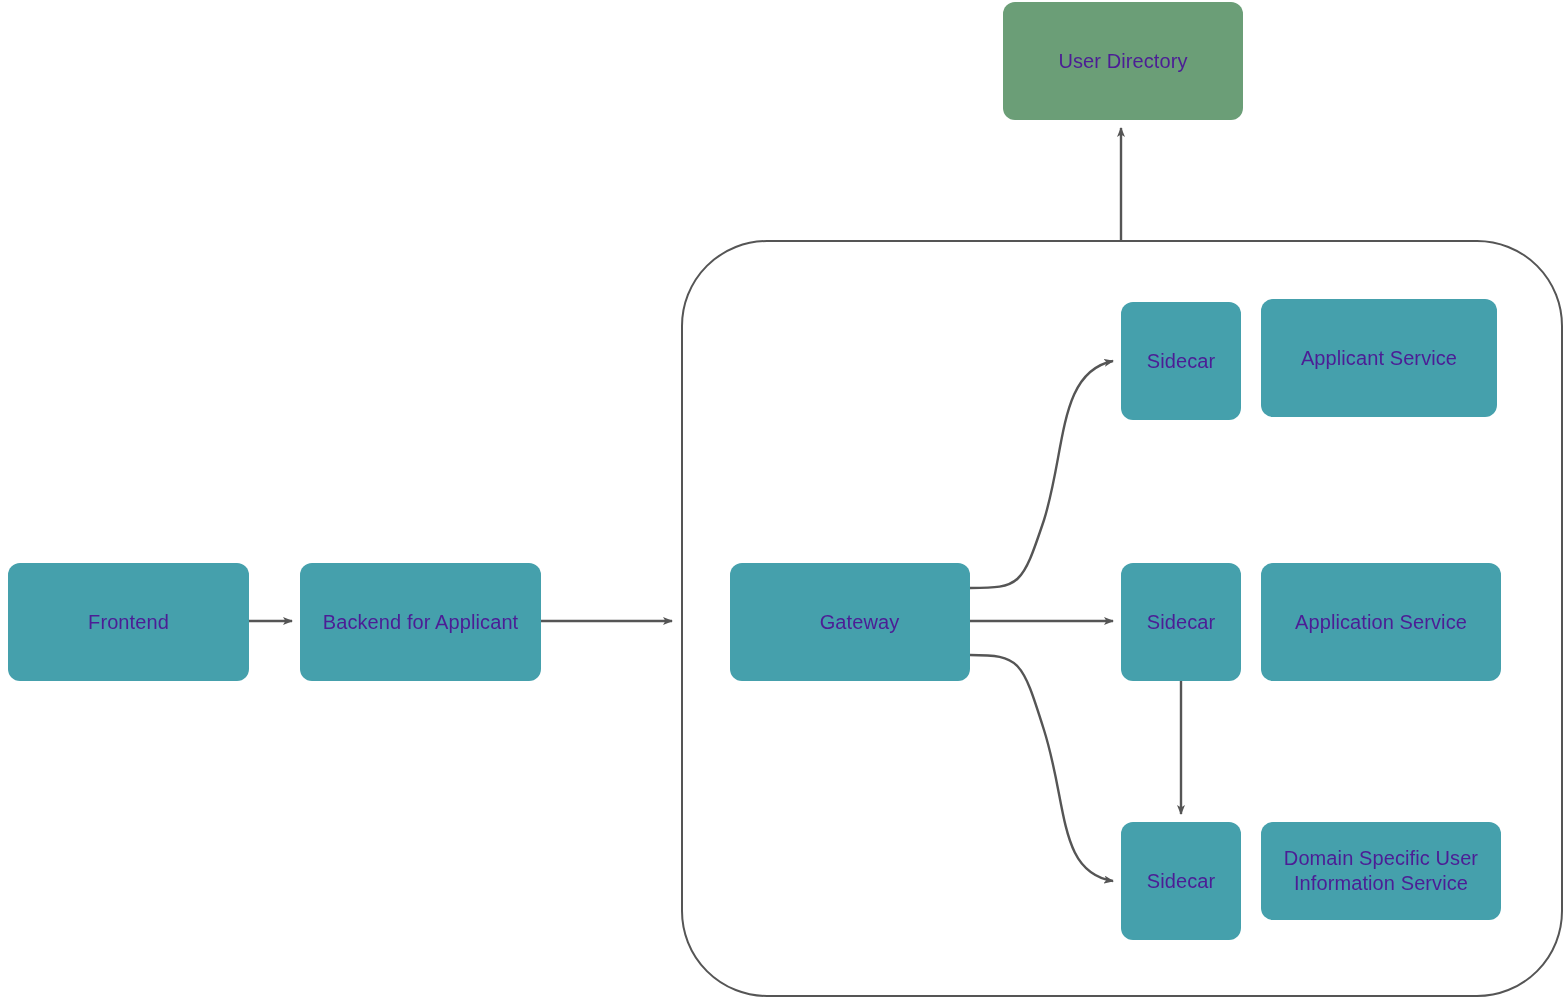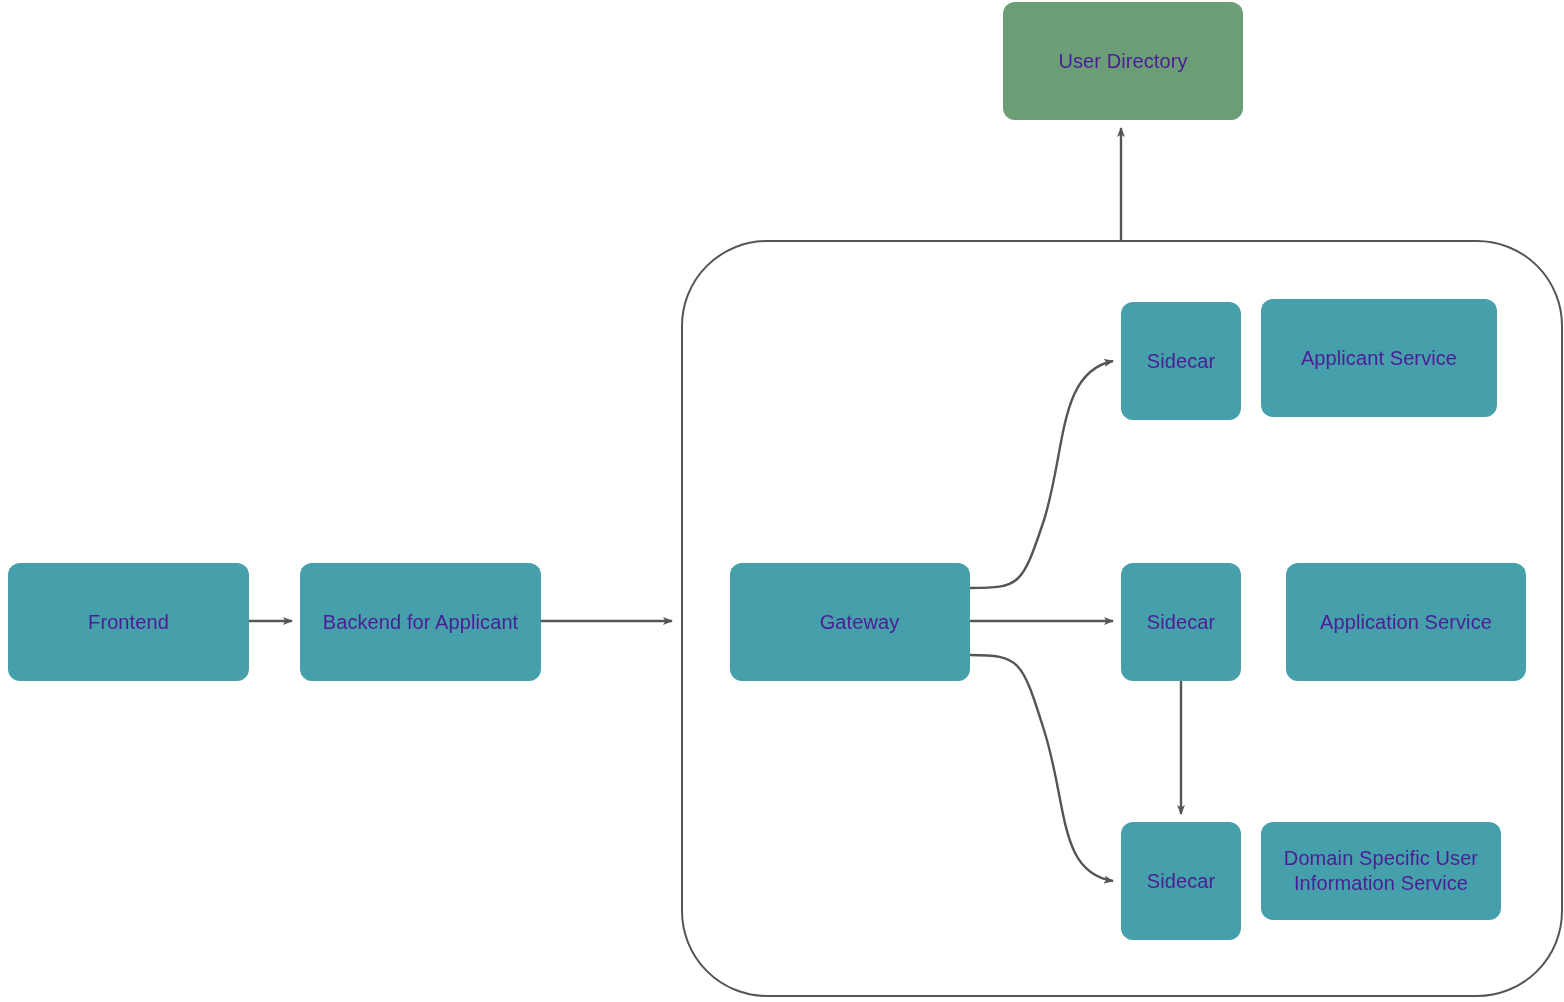--- a/index.html
+++ b/index.html
@@ -117,21 +117,21 @@
   </div>
 
   <div class="node teal" style="left:1261px; top:299px; width:236px; height:118px;">
     <span class="node-label">Applicant Service</span>
   </div>
 
   <div class="node teal" style="left:1121px; top:563px; width:120px; height:118px;">
     <span class="node-label">Sidecar</span>
   </div>
 
-  <div class="node teal" style="left:1261px; top:563px; width:240px; height:118px;margin-left:25px;">
+  <div class="node teal" style="left:1261px; top:563px; width:240px; height:118px;">
     <span class="node-label">Application Service</span>
   </div>
 
   <div class="node teal" style="left:1121px; top:822px; width:120px; height:118px;">
     <span class="node-label">Sidecar</span>
   </div>
 
   <div class="node teal" style="left:1261px; top:822px; width:240px; height:98px;">
     <span class="node-label">Domain Specific User
 Information Service</span>

